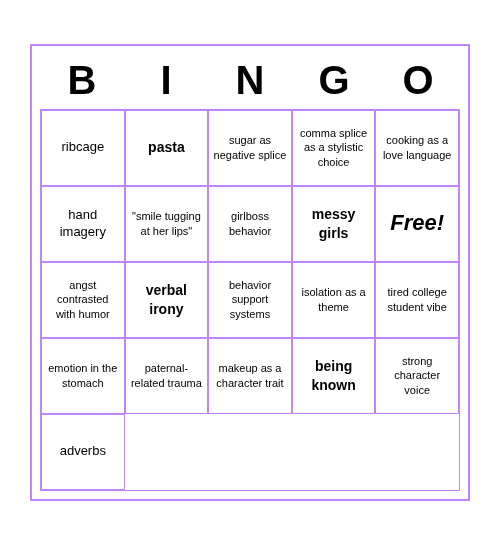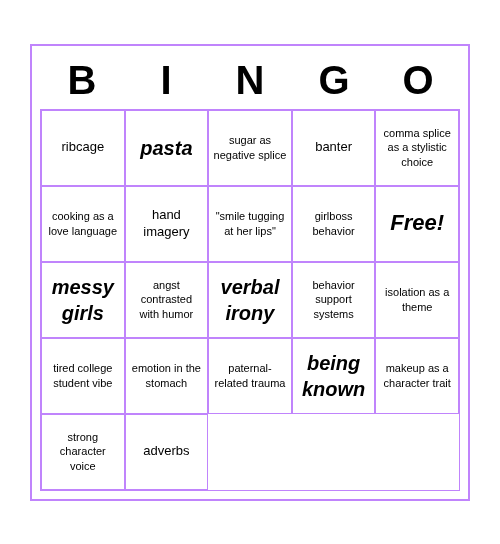--- a/index.html
+++ b/index.html
@@ -42,23 +42,22 @@
       display: flex;
       align-items: center;
       justify-content: center;
       text-align: center;
       padding: 4px;
       font-family: Arial, sans-serif;
       color: #000;
       background: #fff;
     }
     .bingo-cell.large-text {
-      font-size: 20px;
+      font-size: 14px;
       font-weight: bold;
-      font-style: italic;
     }
     .bingo-cell.medium-text {
       font-size: 13px;
     }
     .bingo-cell.small-text {
       font-size: 11px;
     }
     .bingo-cell.free {
       font-size: 22px;
       font-weight: bold;
@@ -82,43 +81,40 @@
   <div class="bingo-grid" id="grid-container">
   <div class="bingo-cell medium-text">
         <span class="cell-text">ribcage</span>
       </div>
       <div class="bingo-cell large-text">
         <span class="cell-text">pasta</span>
       </div>
       <div class="bingo-cell small-text">
         <span class="cell-text">sugar as negative splice</span>
       </div>
-      <div class="bingo-cell medium-text">
-        <span class="cell-text">banter</span>
-      </div>
       <div class="bingo-cell small-text">
         <span class="cell-text">comma splice as a stylistic choice</span>
       </div>
       <div class="bingo-cell small-text">
         <span class="cell-text">cooking as a love language</span>
       </div>
       <div class="bingo-cell medium-text">
         <span class="cell-text">hand imagery</span>
       </div>
       <div class="bingo-cell small-text">
         <span class="cell-text">"smile tugging at her lips"</span>
       </div>
       <div class="bingo-cell small-text">
         <span class="cell-text">girlboss behavior</span>
       </div>
+      <div class="bingo-cell large-text">
+        <span class="cell-text">messy girls</span>
+      </div>
       <div class="bingo-cell free free">
         <span class="cell-text">Free!</span>
-      </div>
-      <div class="bingo-cell large-text">
-        <span class="cell-text">messy girls</span>
       </div>
       <div class="bingo-cell small-text">
         <span class="cell-text">angst contrasted with humor</span>
       </div>
       <div class="bingo-cell large-text">
         <span class="cell-text">verbal irony</span>
       </div>
       <div class="bingo-cell small-text">
         <span class="cell-text">behavior support systems</span>
       </div>
@@ -127,25 +123,25 @@
       </div>
       <div class="bingo-cell small-text">
         <span class="cell-text">tired college student vibe</span>
       </div>
       <div class="bingo-cell small-text">
         <span class="cell-text">emotion in the stomach</span>
       </div>
       <div class="bingo-cell small-text">
         <span class="cell-text">paternal-related trauma</span>
       </div>
+      <div class="bingo-cell small-text">
+        <span class="cell-text">makeup as a character trait</span>
+      </div>
       <div class="bingo-cell large-text">
         <span class="cell-text">being known</span>
-      </div>
-      <div class="bingo-cell small-text">
-        <span class="cell-text">makeup as a character trait</span>
       </div>
       <div class="bingo-cell small-text">
         <span class="cell-text">strong character voice</span>
       </div>
       <div class="bingo-cell medium-text">
         <span class="cell-text">adverbs</span>
       </div>
     </div>
 </div>
 

